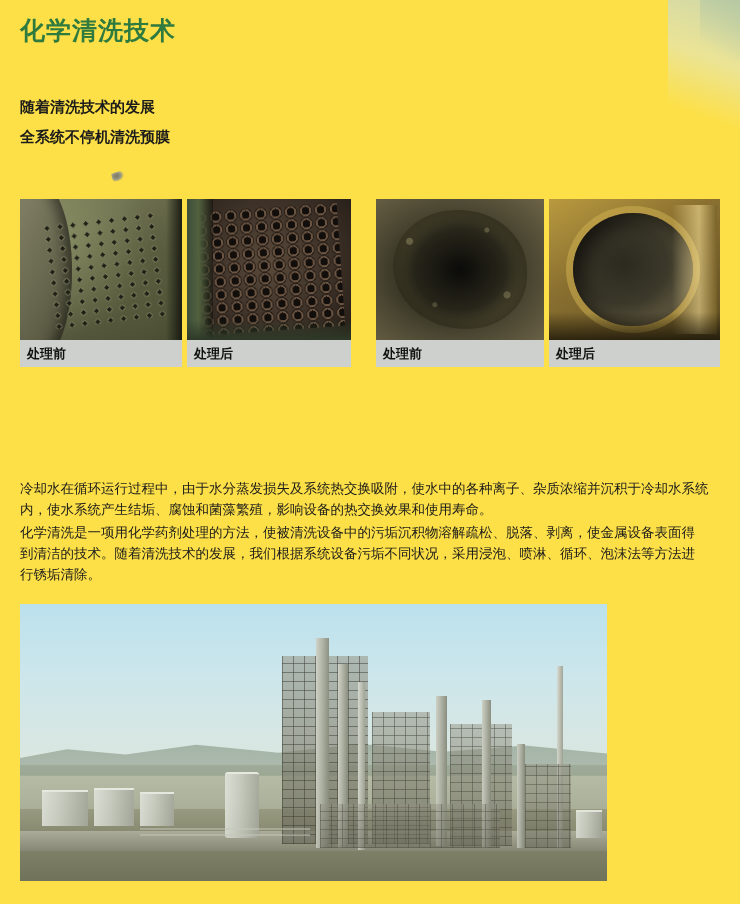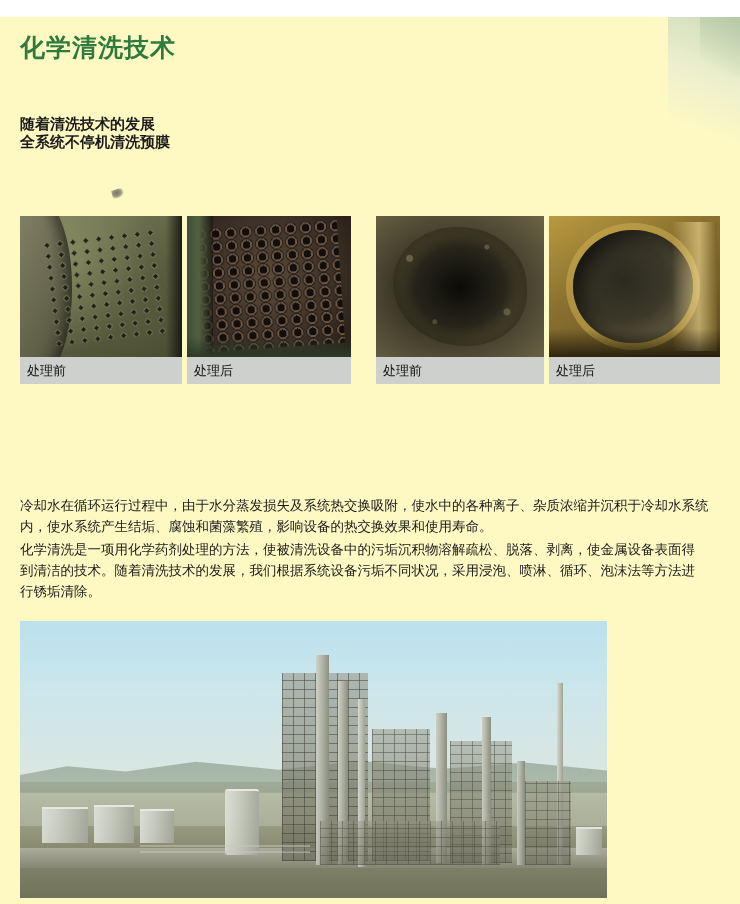--- a/index.html
+++ b/index.html
@@ -10,22 +10,21 @@
   body {
     width: 740px;
     height: 904px;
     position: relative;
     font-family: "Liberation Sans", sans-serif;
     overflow: hidden;
   }
   .page {
     position: absolute;
     inset: 0;
-    background: #fef9c3;
-    margin-top: 17px;
+    background: #fde047;
   }
   
   .scan-smudge {
     position: absolute;
     top: 0;
     right: 0;
     width: 72px;
     height: 128px;
     background: linear-gradient(200deg, rgba(198,214,186,0.85) 0%, rgba(221,231,214,0.55) 45%, rgba(255,255,255,0) 85%);
     pointer-events: none;
@@ -64,21 +63,21 @@
     left: 20px;
     top: 98px;
     font-size: 15px;
     color: #1b1b1b;
     font-weight: bold;
     font-family: "DejaVu Sans", "Liberation Sans", sans-serif;
   }
   .sub2 {
     position: absolute;
     left: 20px;
-    top: 116px;
+    top: 128px;
     font-size: 15px;
     color: #1b1b1b;
     font-weight: bold;
     font-family: "DejaVu Sans", "Liberation Sans", sans-serif;
     text-align: right;
   }
   .speck {
     position: absolute;
     left: 112px;
     top: 172px;
@@ -86,20 +85,21 @@
     height: 9px;
     background: radial-gradient(ellipse at 40% 40%, #7a7560 0%, #9a9a86 45%, rgba(255,255,255,0) 75%);
     transform: rotate(-18deg);
   }
 
   
   .imgrow {
     position: absolute;
     top: 199px;
     height: 168px;
+    font-weight: bold;
   }
   .group-left { left: 20px; width: 331px; }
   .group-right { left: 376px; width: 344px; }
 
   .pair {
     position: absolute;
     top: 0;
     height: 168px;
   }
   .photo {

